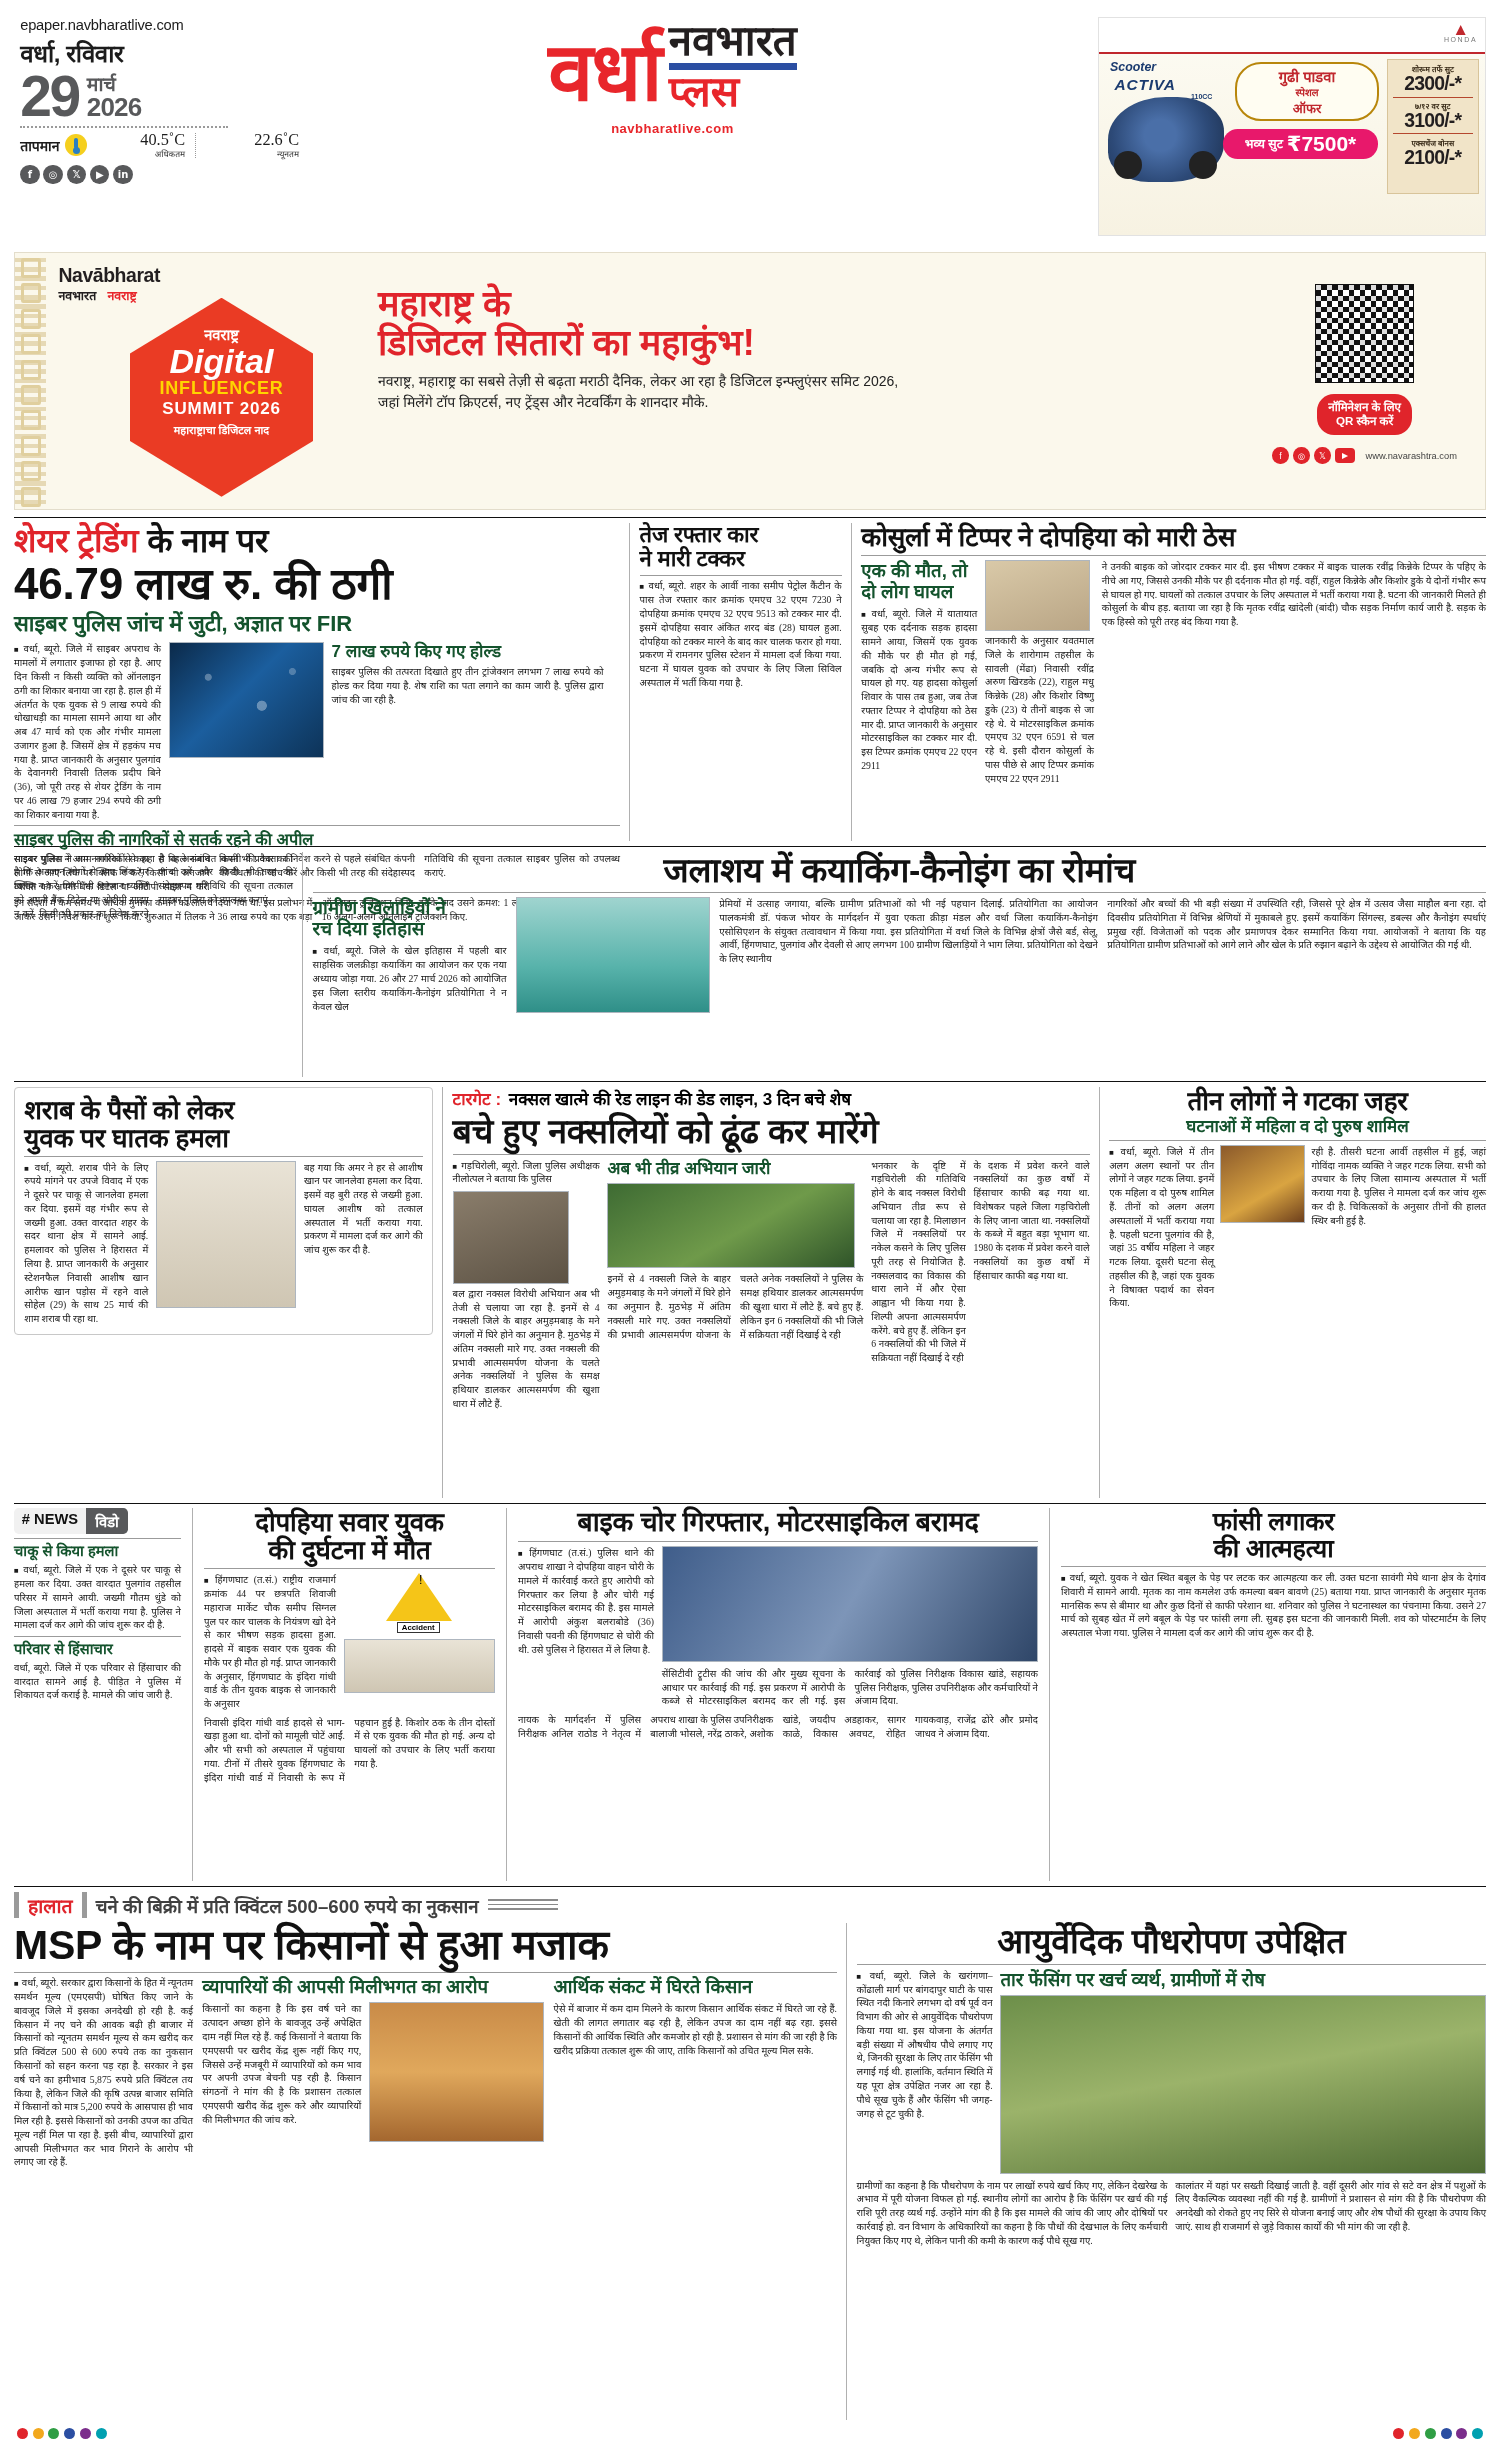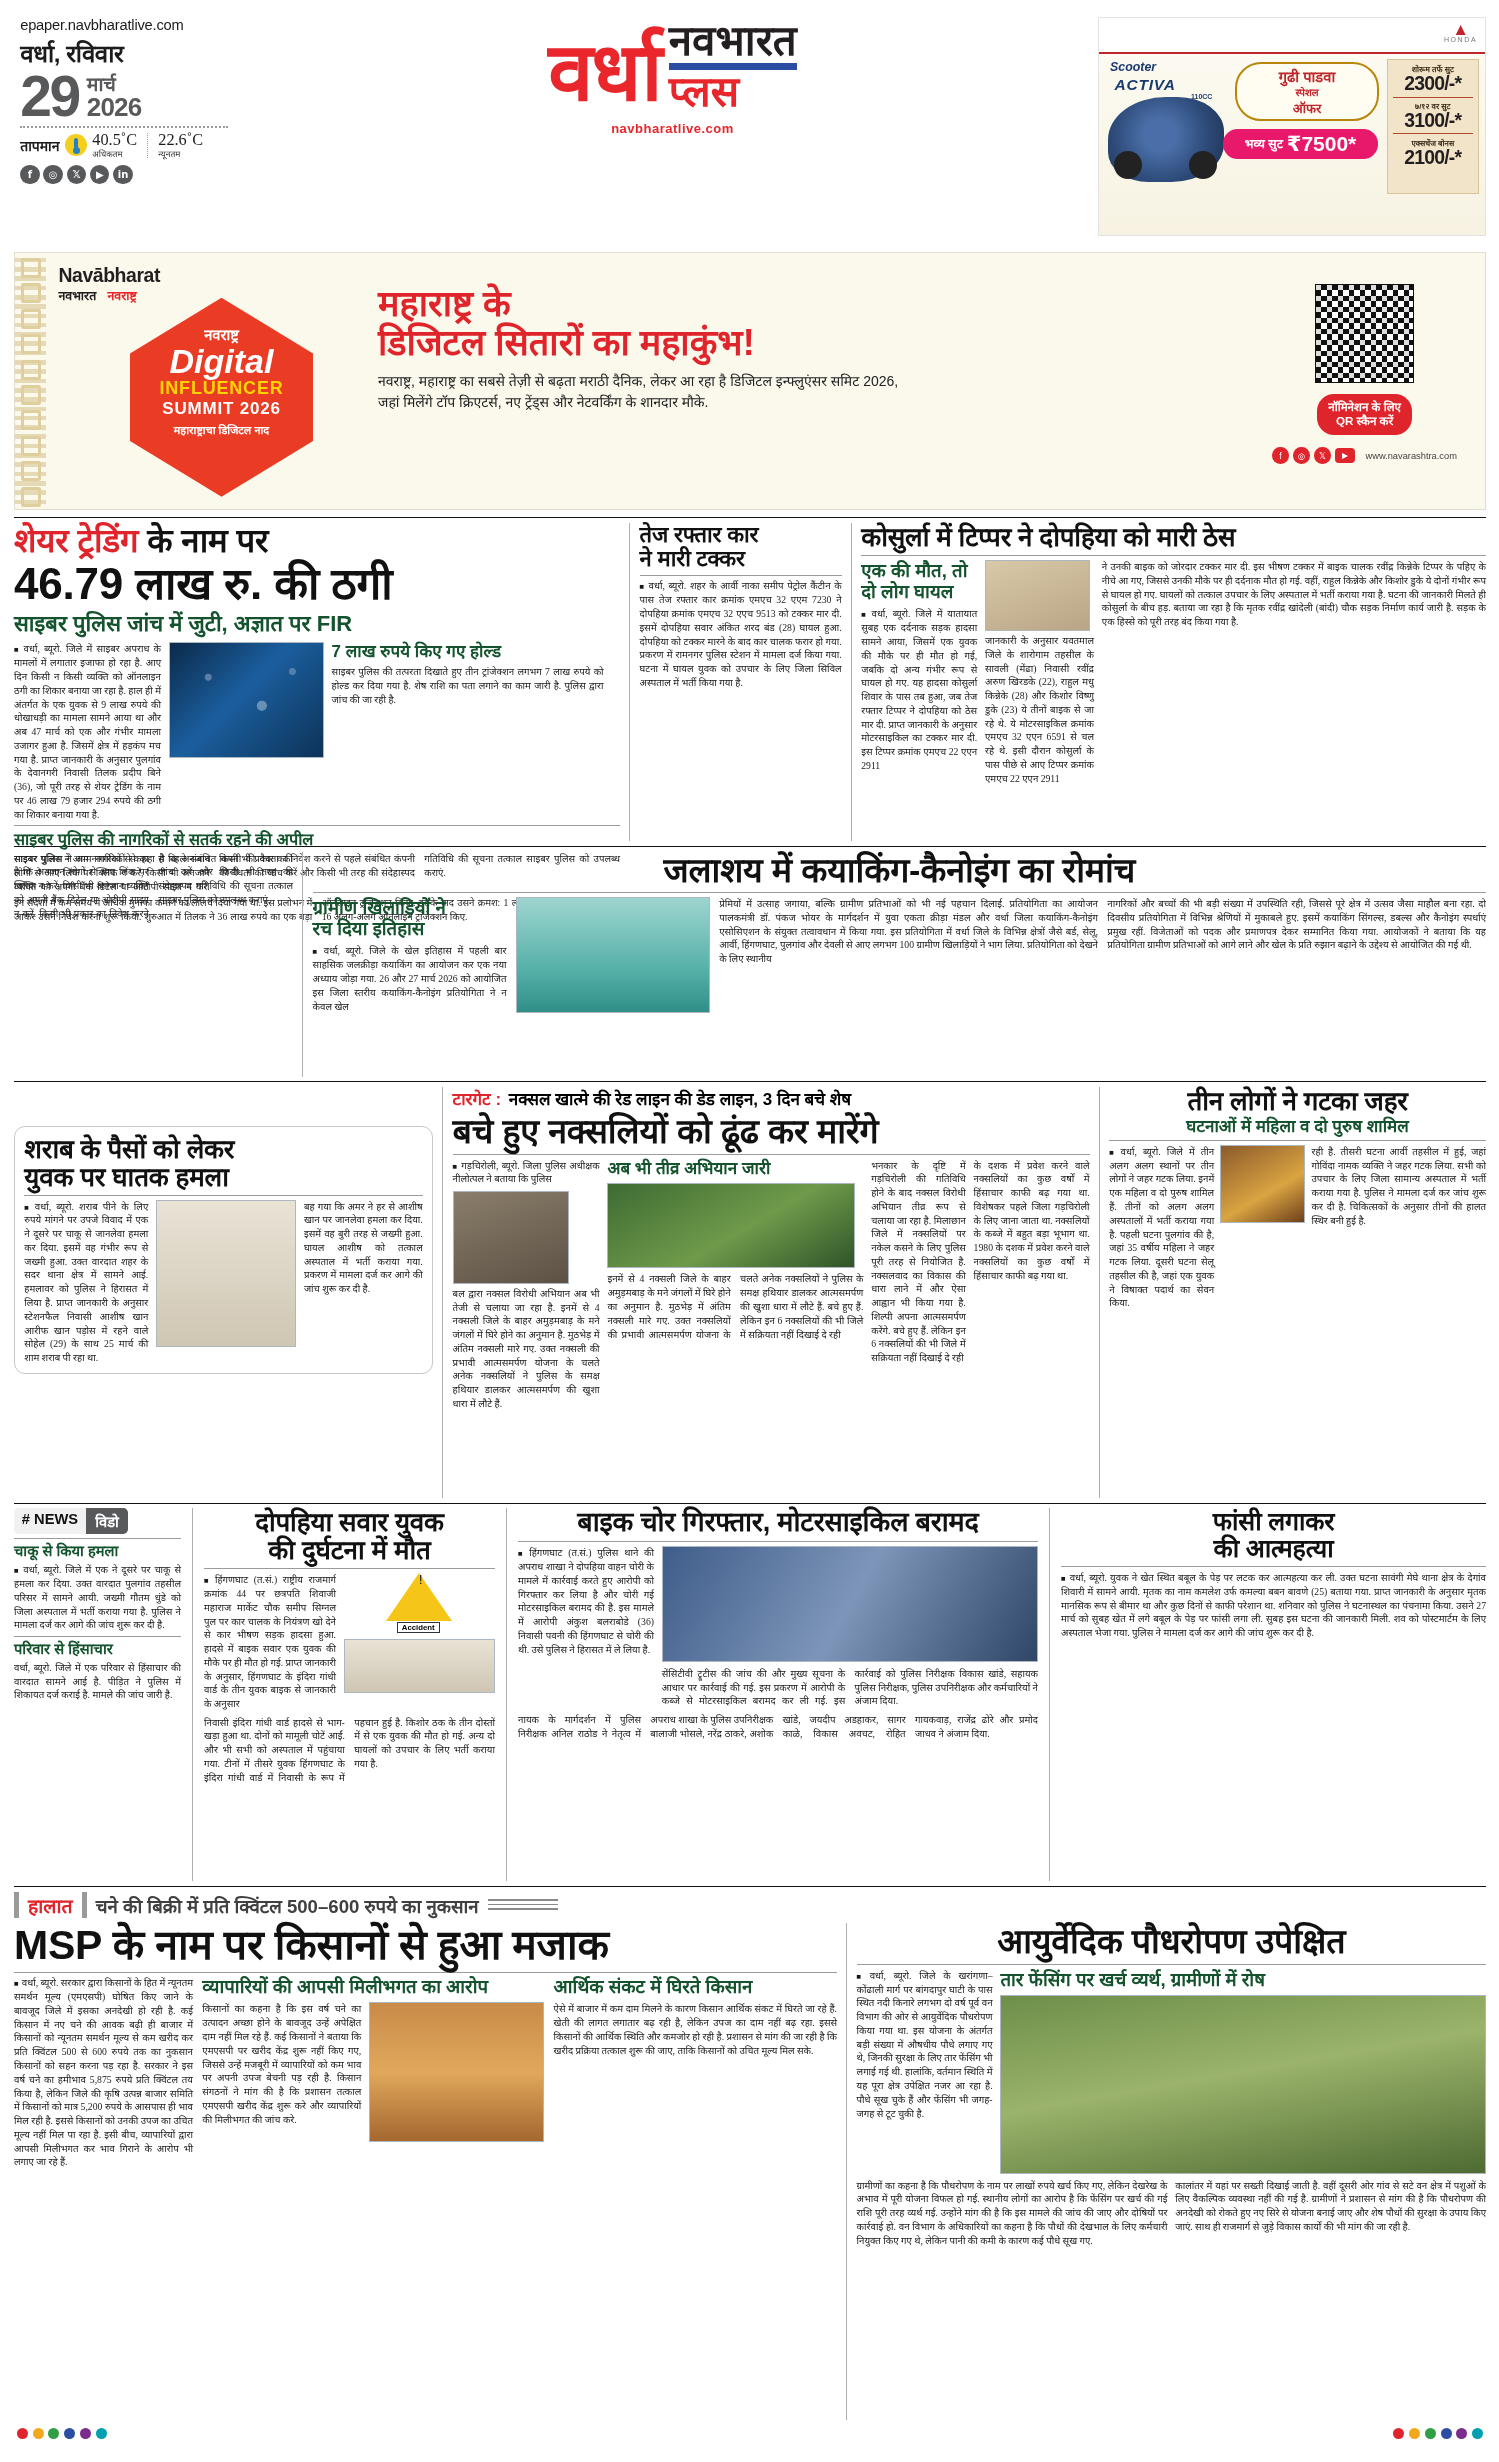--- a/index.html
+++ b/index.html
@@ -26,21 +26,21 @@
   .mh-daterow { display: flex; align-items: flex-start; gap: 7.8px; margin-top: 1.6px; }
   .mh-day { font-size: 57px; font-weight: 800; color: #58595b; line-height: 0.88; letter-spacing: -2.3px; }
   .mh-mon { font-size: 19.4px; font-weight: 700; color: #58595b; line-height: 1.1; margin-top: 3.1px; }
   .mh-year { font-size: 26px; font-weight: 800; color: #58595b; line-height: 0.95; letter-spacing: -0.8px; }
   .mh-dotrule { border-top: 2.3px dotted #9a9a9a; margin: 4.7px 3.1px 4.7px 0; width: 208px; }
   .mh-temprow { display: flex; align-items: center; gap: 5.4px; }
   .mh-tlabel { font-size: 14px; font-weight: 700; color: #1c1c1c; }
   .thermo { width: 22px; height: 22px; border-radius: 50%; background: #f5cf1e; position: relative; flex: 0 0 auto; }
   .thermo:before { content: ""; position: absolute; left: 9.3px; top: 3.1px; width: 3.9px; height: 11px; background: #2a7fc1; border-radius: 2.3px; }
   .thermo:after { content: ""; position: absolute; left: 7.8px; top: 12.4px; width: 7px; height: 7px; background: #2a7fc1; border-radius: 50%; }
-  .tbox { text-align: left; line-height: 1; }
+  .tbox { text-align: right; line-height: 1; margin-left: 48px; }
   .tbox .tv { font-size: 16.3px; color: #1c1c1c; font-family: "Liberation Serif", serif; }
   .tbox .tl { font-size: 8.5px; color: #333; margin-top: 1.6px; }
   .tdiv { width: 0; border-left: 1.6px dotted #9a9a9a; height: 25px; margin: 0 4.7px; }
   .socials { display: flex; gap: 3.9px; margin-top: 6.2px; }
   .soc { width: 19.4px; height: 19.4px; border-radius: 50%; background: #58595b; color: #fff; font-size: 10px; font-weight: 700;
          display: flex; align-items: center; justify-content: center; font-family: "DejaVu Sans", sans-serif; }
 
   .mh-center { flex: 1; text-align: center; position: relative; padding-top: 4.7px; }
   .logo-wrap { display: inline-flex; align-items: flex-end; gap: 7.8px; }
   .logo-wardha { font-size: 81px; font-weight: 800; color: #e8262b; line-height: 0.95; letter-spacing: -1.6px; }
@@ -130,21 +130,21 @@
   .photo.bike { background: linear-gradient(160deg,#d9c9a8,#b9a585); }
   .photo.water { background: linear-gradient(#9fd4cf,#58b3ab 60%,#2f8f88); }
   .photo.forest { background: linear-gradient(150deg,#3e6b33,#6f9a4a 55%,#2f5429); }
   .photo.portrait { background: linear-gradient(160deg,#8a7d6b,#5c5244); }
   .photo.silhouette { background: linear-gradient(#e9e3d6,#cfc6b3); }
   .photo.police { background: linear-gradient(120deg,#3f5d8a,#7d95b8 50%,#2f4668); }
   .photo.drink { background: linear-gradient(150deg,#8c5a2b,#d9a441 60%,#6d3f1c); }
   .photo.field { background: linear-gradient(#c98b48,#e0a85c 50%,#a4672f); }
   .photo.trees { background: linear-gradient(170deg,#6d8f4a,#9bb36a 45%,#4e6b33); }
 
-  .boxed { border: 0.8px solid #c8c8c8; border-radius: 11px; padding: 7.8px 9.3px; margin-top: 39px; }
+  .boxed { border: 0.8px solid #c8c8c8; border-radius: 4px; padding: 7.8px 9.3px; }
   .tagline { display:flex; align-items:center; gap: 7.8px; }
   .rklines { flex: 1; height: 12.4px; background: repeating-linear-gradient(#8a8a8a 0 1.6px, #fff 1.6px 4.7px); }
   .news-badge { display: inline-flex; align-items: stretch; border-radius: 4.7px; overflow: hidden; font-weight: 800; }
   .news-badge .a { background: #f1f1f1; color: #111; padding: 3.1px 7.8px; font-size: 14.7px; }
   .news-badge .b { background: #58595b; color: #fff; padding: 3.1px 9.3px; font-size: 14.7px; }
   .accident-sign { width: 67px; height: 61px; position: relative; margin: 0 auto; }
   .accident-sign .tri { width: 0; height: 0; border-left: 33px solid transparent; border-right: 33px solid transparent; border-bottom: 48px solid #f5c518; }
   .accident-sign .tri:after { content:"!"; }
   .accident-sign .lbl { position:absolute; bottom: 1.6px; left: 11px; background:#fff; border:0.8px solid #333; font-size: 7.8px; padding: 0 3.9px; font-weight:700; }
   .halat { display:flex; align-items:center; gap: 9.3px; }

